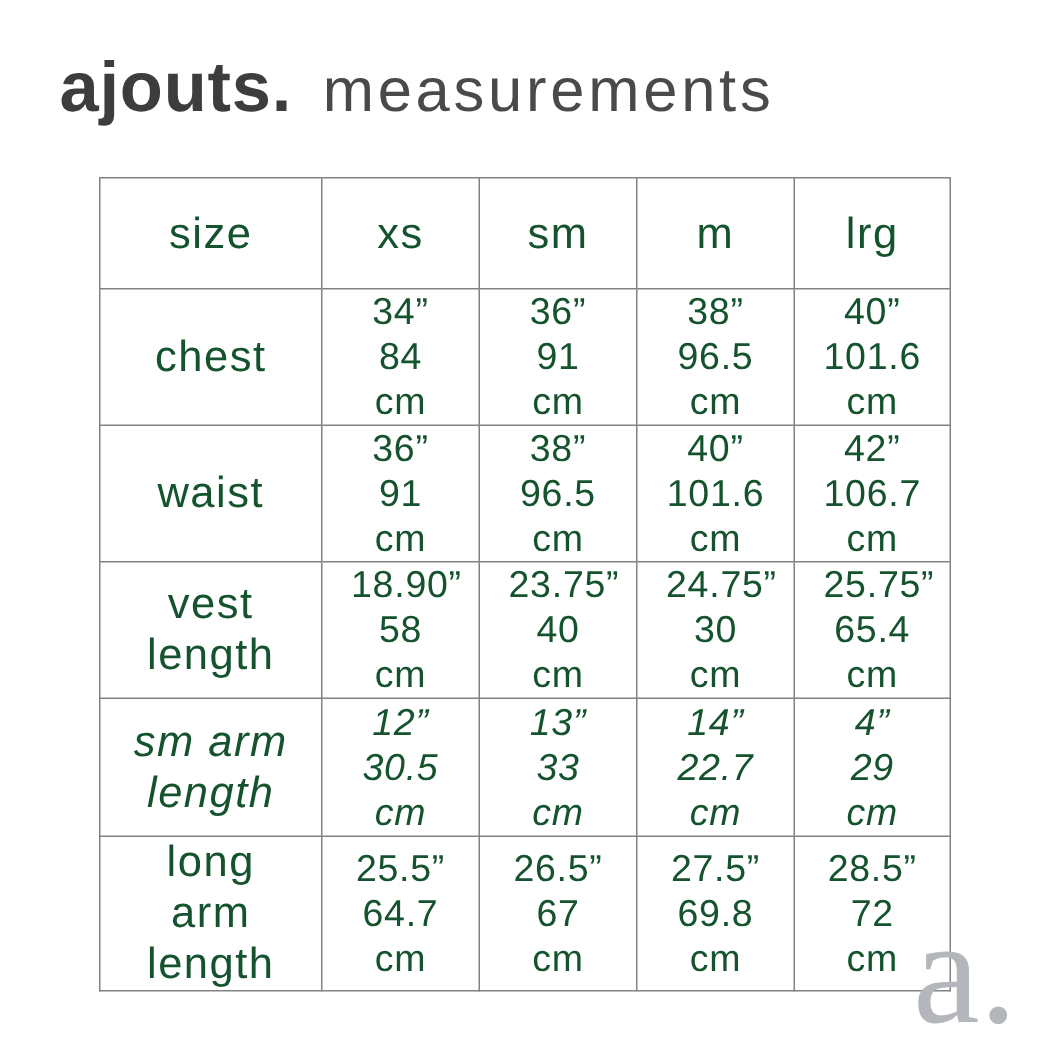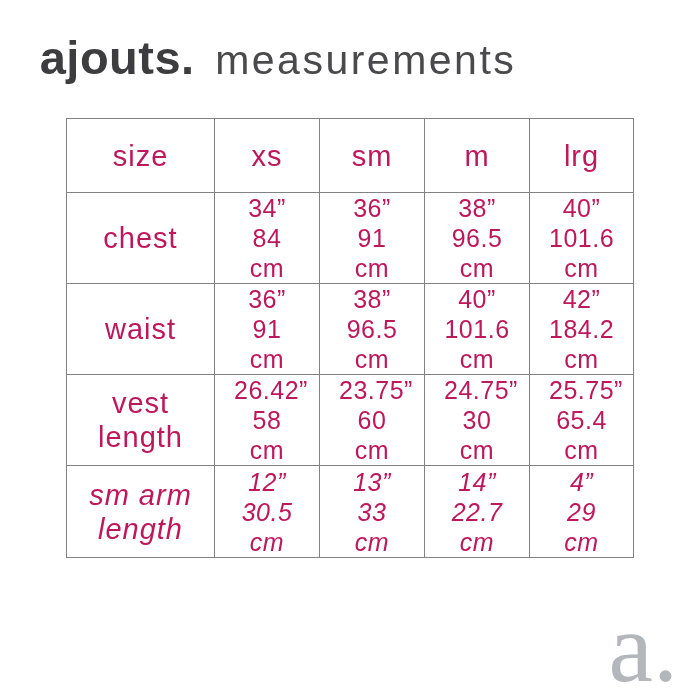--- a/index.html
+++ b/index.html
@@ -46,21 +46,21 @@
     top: 118px;
     width: 567px;
     border-collapse: collapse;
     table-layout: fixed;
   }
   table.size-table td, table.size-table th {
     border: 1px solid #828282;
     text-align: center;
     vertical-align: middle;
     padding: 0 19px;
-    color: #be185d;
+    color: #14532d;
     font-weight: 400;
   }
   tr.r-head  { height: 74px; }
   tr.r-chest { height: 76px; }
   tr.r-waist { height: 76px; }
   tr.r-vest  { height: 84px; }
   tr.r-smarm { height: 92px; font-style: italic; }
   tr.r-longarm { height: 91px; }
   .col-head, .row-label {
     font-size: 29px;
@@ -138,33 +138,33 @@
         <td>
           <div class="val-line">38”</div>
           <div class="val-line">96.5 cm</div>
         </td>
         <td>
           <div class="val-line">40”</div>
           <div class="val-line">101.6 cm</div>
         </td>
         <td>
           <div class="val-line">42”</div>
-          <div class="val-line">184.2 cm</div>
+          <div class="val-line">106.7 cm</div>
         </td>
       </tr>
 
       <tr class="r-vest">
         <td class="row-label">vest length</td>
         <td>
-          <div class="val-line">26.42”</div>
+          <div class="val-line">18.90”</div>
           <div class="val-line">58 cm</div>
         </td>
         <td>
           <div class="val-line">23.75”</div>
-          <div class="val-line">60 cm</div>
+          <div class="val-line">40 cm</div>
         </td>
         <td>
           <div class="val-line">24.75”</div>
           <div class="val-line">30 cm</div>
         </td>
         <td>
           <div class="val-line">25.75”</div>
           <div class="val-line">65.4 cm</div>
         </td>
       </tr>
@@ -182,18 +182,37 @@
         <td>
           <div class="val-line">14”</div>
           <div class="val-line">22.7 cm</div>
         </td>
         <td>
           <div class="val-line">4”</div>
           <div class="val-line">29 cm</div>
         </td>
       </tr>
 
+      <tr class="r-longarm">
+        <td class="row-label">long arm length</td>
+        <td>
+          <div class="val-line">25.5”</div>
+          <div class="val-line">64.7 cm</div>
+        </td>
+        <td>
+          <div class="val-line">26.5”</div>
+          <div class="val-line">67 cm</div>
+        </td>
+        <td>
+          <div class="val-line">27.5”</div>
+          <div class="val-line">69.8 cm</div>
+        </td>
+        <td>
+          <div class="val-line">28.5”</div>
+          <div class="val-line">72 cm</div>
+        </td>
+      </tr>
     </tbody>
   </table>
 
   <div class="logo-mark">a.</div>
 
 </div>
 
 </body></html>

